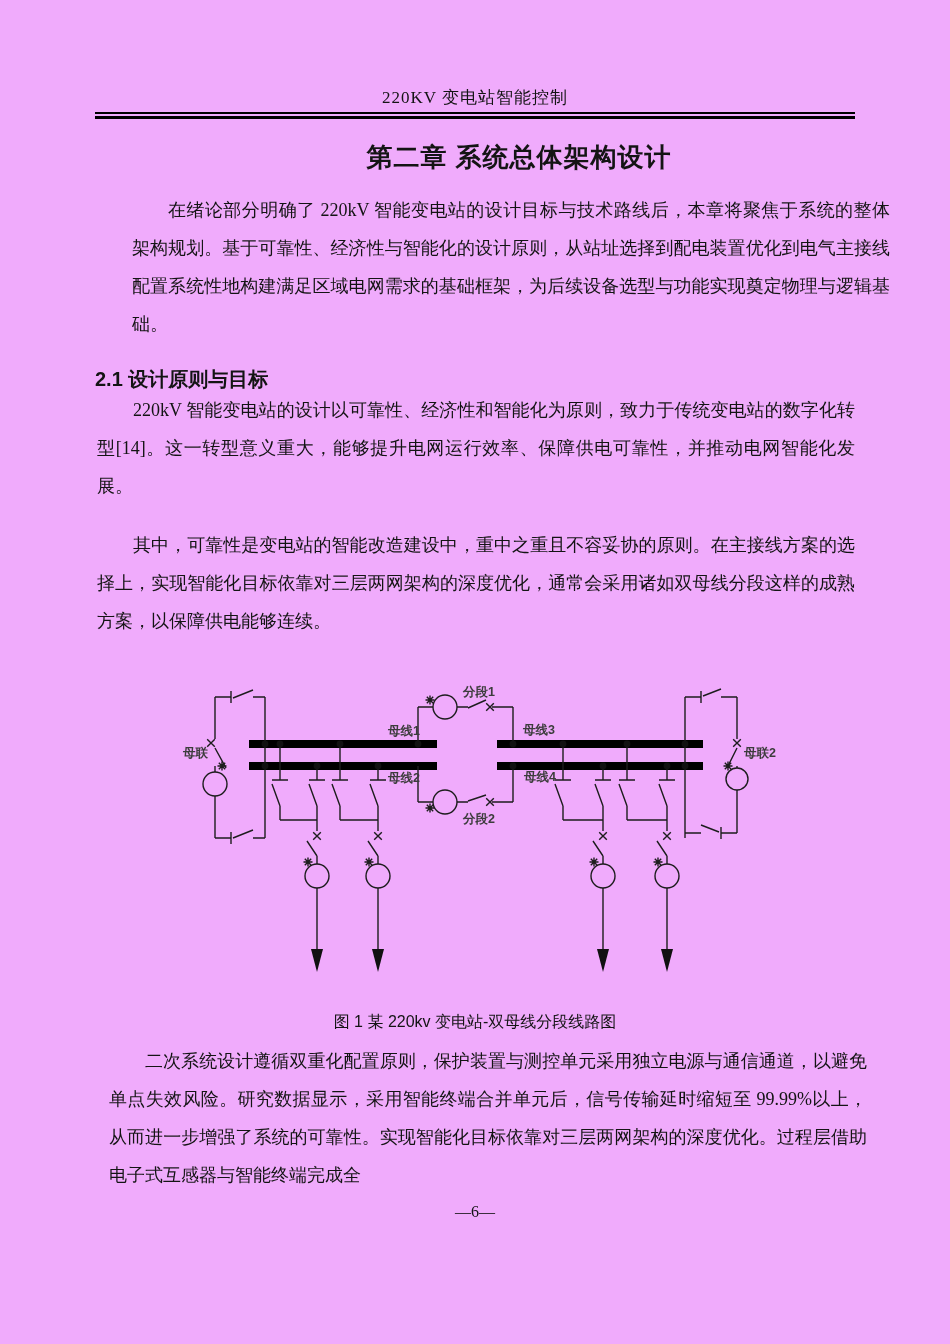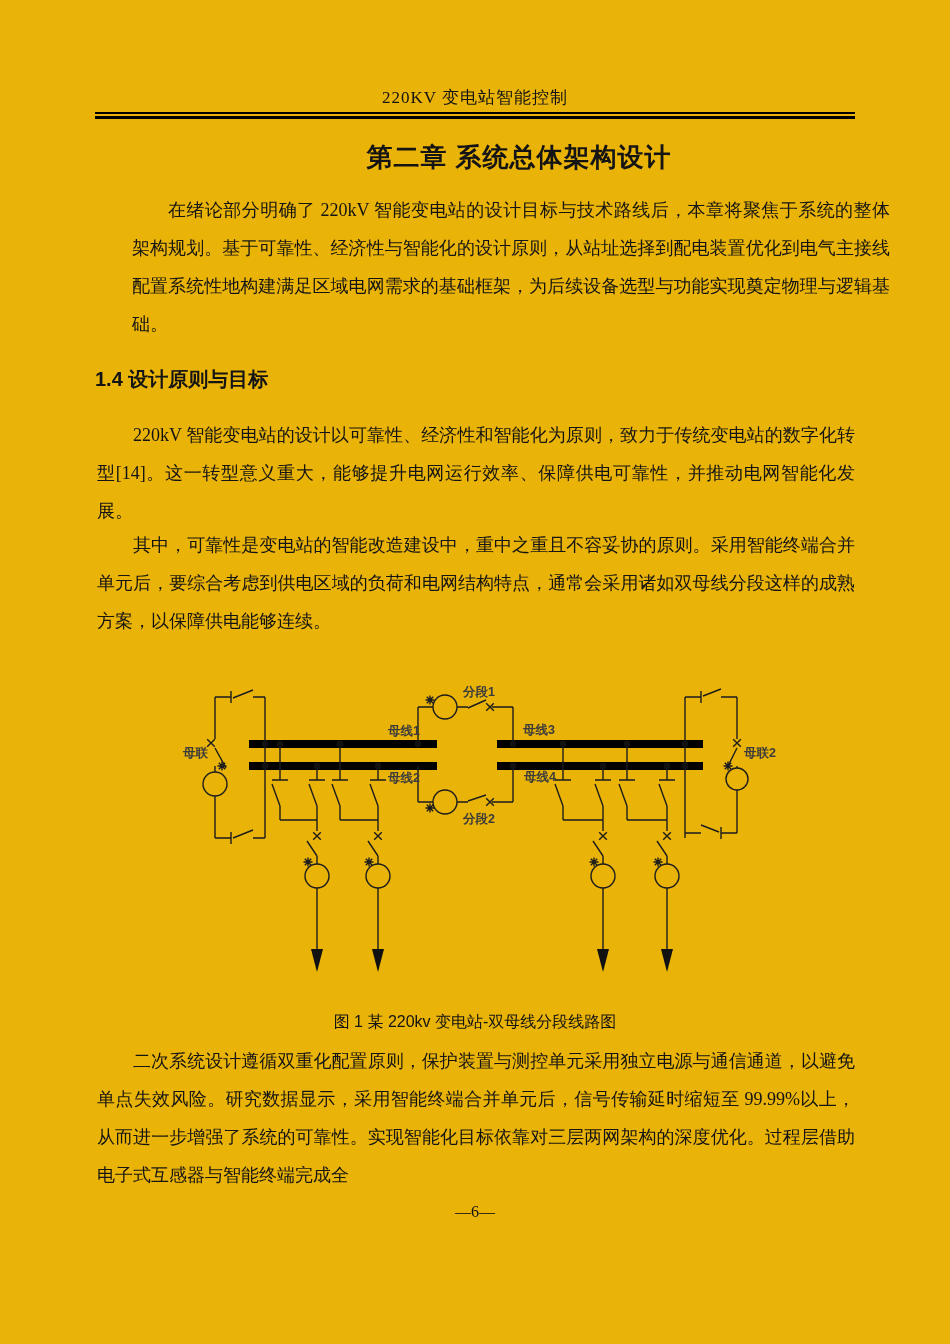--- a/index.html
+++ b/index.html
@@ -1,18 +1,18 @@
 <!DOCTYPE html>
 <html><head>
 <meta charset="utf-8">
 <style>
   html,body { margin:0; padding:0; background:#888; }
   .page {
     position:relative; width:950px; height:1344px; margin:0 auto;
-    background:#eab308; overflow:hidden;
+    background:#f0abfc; overflow:hidden;
     font-family:"Liberation Serif","DejaVu Serif",serif; color:#141414;
   }
   .running-title {
     position:absolute; top:86px; left:0; width:100%;
     text-align:center; font-size:17px; letter-spacing:1px;
   }
   .header-rule {
     position:absolute; top:112px; left:95px; width:760px; height:2px;
     border-top:2px solid #000; border-bottom:3px solid #000;
   }
@@ -20,23 +20,23 @@
     position:absolute; top:140px; left:0; width:100%;
     text-align:center; font-size:26px; font-weight:bold; letter-spacing:1px;
     font-family:"Liberation Sans","DejaVu Sans",sans-serif;
     padding-left:44px;
   }
   .para {
     position:absolute; left:97px; width:758px;
     font-size:18px; line-height:38px; text-align:justify; text-indent:2em;
   }
   .p-intro       { top:191px;margin-left:35px; }
-  .p-principles  { top:416px; }
+  .p-principles  { top:391px; }
   .p-reliability { top:526px; }
-  .p-secondary   { top:1042px; }
+  .p-secondary   { top:1042px;margin-left:12px; }
   .section-heading {
     position:absolute; top:366px; left:95px;
     font-size:20px; font-weight:bold;
     font-family:"Liberation Sans","DejaVu Sans",sans-serif;
   }
   .figure-caption {
     position:absolute; top:1012px; left:0; width:100%;
     text-align:center; font-size:16px; font-weight:normal;
     font-family:"Liberation Sans","DejaVu Sans",sans-serif;
   }
@@ -60,25 +60,25 @@
 <div class="page">
 
   <div class="running-title">220KV 变电站智能控制</div>
 
   <div class="header-rule"></div>
 
   <div class="chapter-title">第二章 系统总体架构设计</div>
 
   <div class="para p-intro">在绪论部分明确了 220kV 智能变电站的设计目标与技术路线后，本章将聚焦于系统的整体架构规划。基于可靠性、经济性与智能化的设计原则，从站址选择到配电装置优化到电气主接线配置系统性地构建满足区域电网需求的基础框架，为后续设备选型与功能实现奠定物理与逻辑基础。</div>
 
-  <div class="section-heading">1.4 设计原则与目标</div>
+  <div class="section-heading">2.1 设计原则与目标</div>
 
   <div class="para p-principles">220kV 智能变电站的设计以可靠性、经济性和智能化为原则，致力于传统变电站的数字化转型[14]。这一转型意义重大，能够提升电网运行效率、保障供电可靠性，并推动电网智能化发展。</div>
 
-  <div class="para p-reliability">其中，可靠性是变电站的智能改造建设中，重中之重且不容妥协的原则。采用智能终端合并单元后，要综合考虑到供电区域的负荷和电网结构特点，通常会采用诸如双母线分段这样的成熟方案，以保障供电能够连续。</div>
+  <div class="para p-reliability">其中，可靠性是变电站的智能改造建设中，重中之重且不容妥协的原则。在主接线方案的选择上，实现智能化目标依靠对三层两网架构的深度优化，通常会采用诸如双母线分段这样的成熟方案，以保障供电能够连续。</div>
 
   <svg class="diagram" width="950" height="320" viewBox="0 680 950 320">
     <defs>
       <g id="star" stroke="#111" stroke-width="1.5">
         <path d="M-4.5,0 H4.5 M0,-4.5 V4.5 M-3.2,-3.2 L3.2,3.2 M-3.2,3.2 L3.2,-3.2"></path>
       </g>
       <g id="cross" stroke="#111" stroke-width="1.2">
         <path d="M-3.8,-3.8 L3.8,3.8 M-3.8,3.8 L3.8,-3.8"></path>
       </g>
     </defs>

